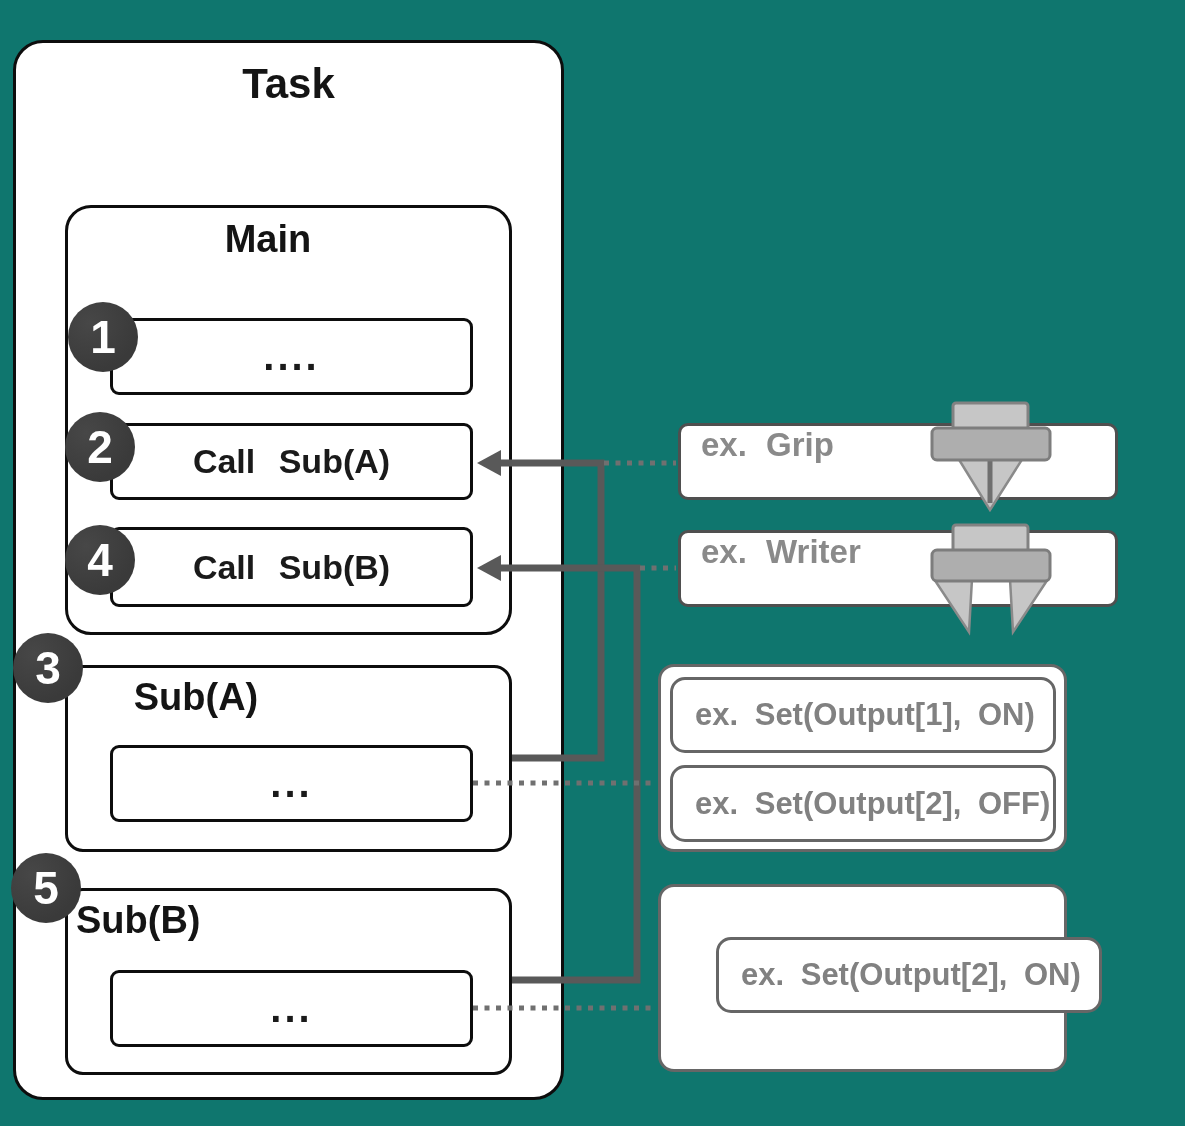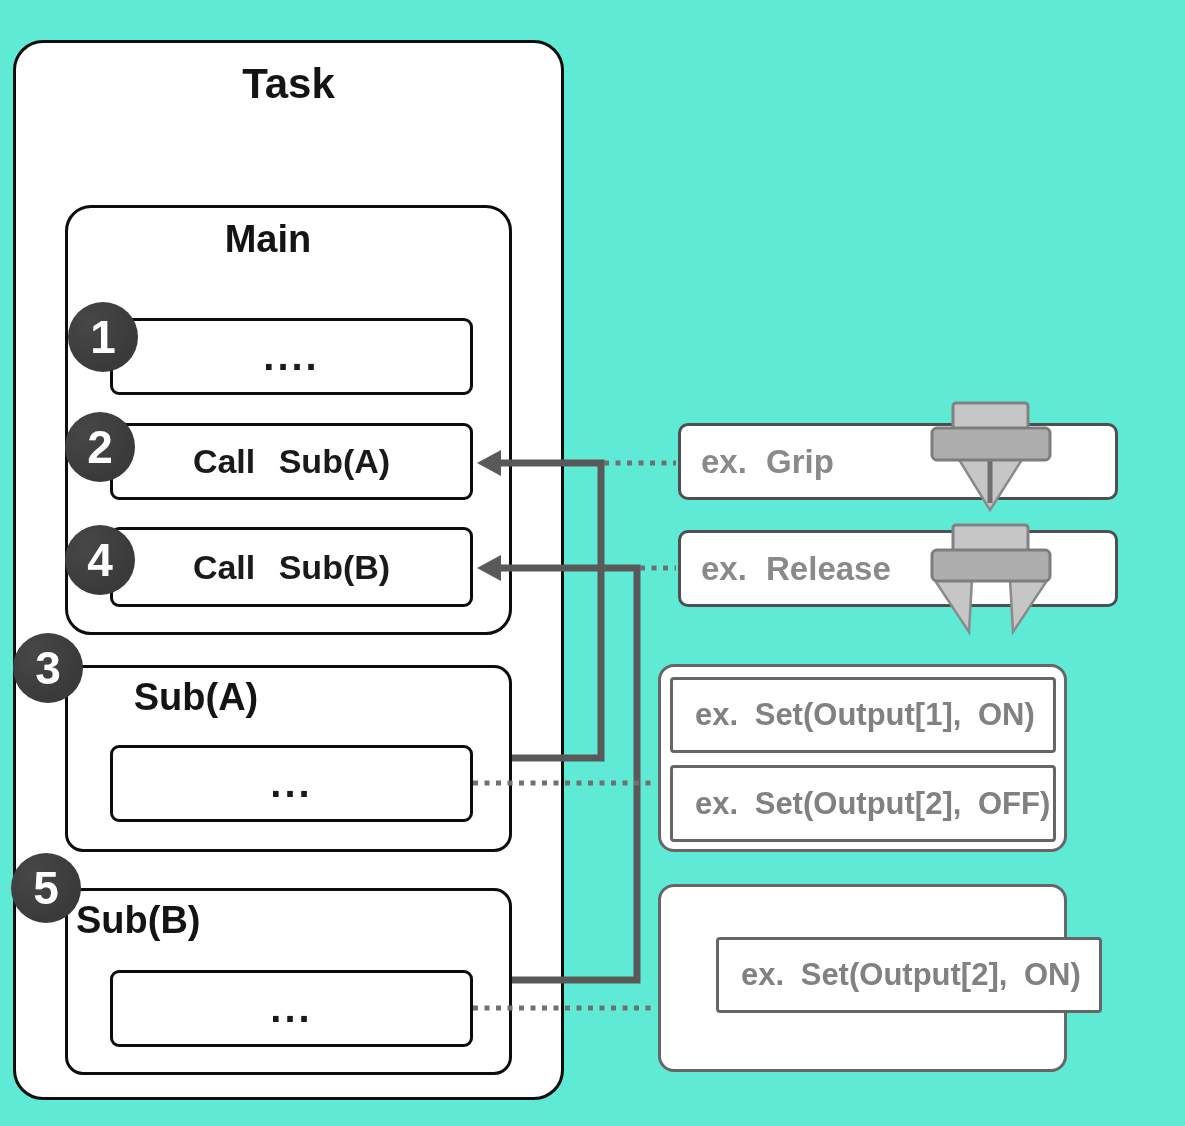--- a/index.html
+++ b/index.html
@@ -1,17 +1,17 @@
 <!DOCTYPE html>
 <html><head>
 <meta charset="utf-8">
 <style>
   html,body{margin:0;padding:0;background:#ffffff;}
   .stage{
-    position:relative;width:1185px;height:1126px;background:#5eead4;overflow:hidden;
+    position:relative;width:1185px;height:1126px;background:#0f766e;overflow:hidden;
     font-family:"Liberation Sans","DejaVu Sans",sans-serif;font-weight:bold;color:#1a1a1a;
   }
   .abs{position:absolute;box-sizing:border-box;}
   
   .task-box{left:13px;top:40px;width:551px;height:1060px;border:3px solid #0d0d0d;border-radius:30px;background:#fff;}
   .task-title{left:13px;top:58px;width:551px;text-align:center;font-size:42px;line-height:1.25;color:#141414;}
   .main-box{left:65px;top:205px;width:447px;height:430px;border:3px solid #0d0d0d;border-radius:26px;background:#fff;}
   .main-title{left:65px;top:218px;width:406px;text-align:center;font-size:38px;color:#141414;}
   .row-box{left:110px;width:363px;height:77px;border:3px solid #0d0d0d;border-radius:9px;background:#fff;
            display:flex;align-items:center;justify-content:center;font-size:34px;}
@@ -34,27 +34,27 @@
   .badge{width:70px;height:70px;border-radius:50%;background:#3d3d3d;color:#ffffff;
          display:flex;align-items:center;justify-content:center;font-size:46px;z-index:4;
          background-image:radial-gradient(circle at 30% 30%, #474747 0%, #3a3a3a 70%);}
   .badge-1{left:68px;top:302px;}
   .badge-2{left:65px;top:412px;}
   .badge-4{left:65px;top:525px;}
   .badge-3{left:13px;top:633px;}
   .badge-5{left:11px;top:853px;}
   
   .ex-box{left:678px;width:440px;height:77px;border:3px solid #4f4f4f;border-radius:10px;background:#fff;
-          display:flex;align-items:center;font-size:33px;color:#8a8a8a;padding-left:20px;word-spacing:10px;}
+          display:flex;align-items:flex-start;font-size:33px;color:#8a8a8a;padding-left:20px;word-spacing:10px;}
   .ex-grip{top:423px;}
   .ex-release{top:530px;}
   .group-box{left:658px;width:409px;height:188px;border:3px solid #666666;border-radius:16px;background:#fff;}
   .groupA{top:664px;}
   .groupB{top:884px;}
-  .set-box{left:670px;width:386px;height:76px;border:3px solid #666666;border-radius:4px;background:#fff;
+  .set-box{left:670px;width:386px;height:76px;border:3px solid #666666;border-radius:15px;background:#fff;
            display:flex;align-items:center;font-size:31px;color:#818181;padding-left:22px;word-spacing:8px;z-index:2;}
   .setA1{top:677px;}
   .setA2{top:765px;height:77px;}
   .setB1{top:897px;}
   .setB2{top:937px;margin-left:46px;}
   .overlay{left:0;top:0;width:1185px;height:1126px;z-index:5;pointer-events:none;}
   .icon-layer{z-index:6;pointer-events:none;}
 </style>
 </head>
 <body>
@@ -94,21 +94,21 @@
   <div class="abs badge badge-1">1</div>
   <div class="abs badge badge-2">2</div>
   <div class="abs badge badge-4">4</div>
   <div class="abs badge badge-3">3</div>
   <div class="abs badge badge-5">5</div>
 
   <div class="abs ex-box ex-grip">
     <span>ex. Grip</span>
   </div>
   <div class="abs ex-box ex-release">
-    <span>ex. Release</span>
+    <span>ex. Writer</span>
   </div>
 
   <div class="abs group-box groupA"></div>
   <div class="abs set-box setA1">
     <span>ex. Set(Output[1], ON)</span>
   </div>
   <div class="abs set-box setA2">
     <span>ex. Set(Output[2], OFF)</span>
   </div>
 

